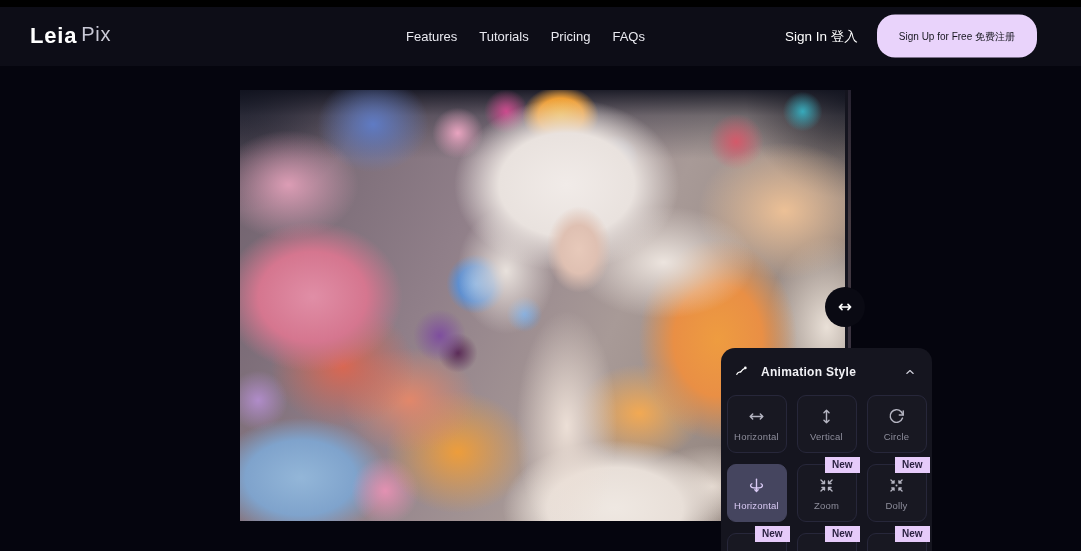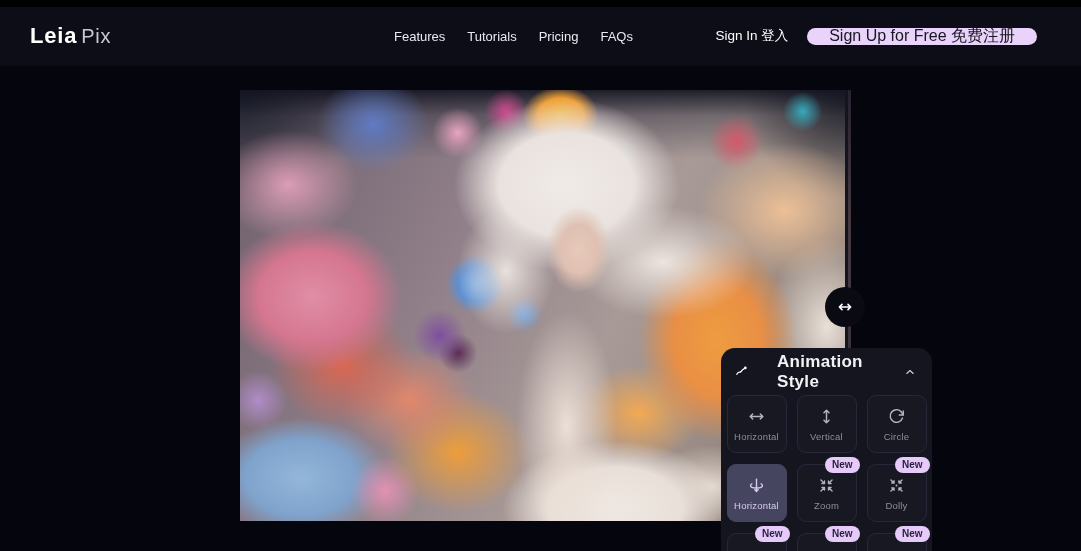--- a/index.html
+++ b/index.html
@@ -11,43 +11,43 @@
   }
 
   
   .topbar {
     position:absolute; top:0; left:0; width:100%; height:66px;
     background:linear-gradient(#000 0 7px, #0d0d17 7px);
     z-index:30;
   }
   .logo {
     position:absolute; left:30px; top:36px; transform:translateY(-50%);
-    display:flex; align-items:center; cursor:pointer;
+    display:flex; align-items:flex-start; cursor:pointer;
   }
   .logo .bold {
     color:#ffffff; font-size:22px; font-weight:800; letter-spacing:.8px;
   }
   .logo .light {
     color:#c9c9d6; font-size:20px; font-weight:300; letter-spacing:.8px; margin-left:4px;
   }
   .nav {
-    position:absolute; left:394px; top:36px; transform:translateY(-50%);
+    position:absolute; left:406px; top:36px; transform:translateY(-50%);
     display:flex; gap:22px;
   }
   .nav a {
     color:#e9e9f0; font-size:13px; font-weight:500; text-decoration:none; cursor:pointer;
   }
   .auth {
     position:absolute; right:44px; top:36px; transform:translateY(-50%);
     display:flex; align-items:center; gap:19px;
   }
   .signin { color:#ffffff; font-size:13.5px; font-weight:500; cursor:pointer; white-space:nowrap; }
   .signup {
-    height:17px; padding:0 22px; border:none; border-radius:18px;
-    background:#e9d3fb; color:#17171f; font-size:16px; font-weight:500;
+    height:43px; padding:0 22px; border:none; border-radius:18px;
+    background:#e9d3fb; color:#17171f; font-size:10px; font-weight:500;
     font-family:inherit; display:flex; align-items:center; cursor:pointer; white-space:nowrap;
   }
 
   
   .hero {
     position:absolute; left:240px; top:90px; width:611px; height:431px; z-index:5;
   }
   .hero-art {
     position:absolute; left:0; top:0; width:605px; height:431px;
     background-color:#8b7d85;
@@ -105,21 +105,21 @@
   
   .panel {
     position:absolute; left:721px; top:348px; width:211px; height:245px;
     background:#15151f; border-radius:14px 14px 0 0; z-index:20;
     padding:0 5px;
   }
   .panel-header {
     height:47px; display:flex; align-items:center; padding:0 8px; color:#e9e9f0;
   }
   .panel-title {
-    margin-left:26px; font-size:17px; font-weight:600; letter-spacing:.3px; color:#f2f2f6;
+    margin-left:10px; font-size:12px; font-weight:600; letter-spacing:.3px; color:#f2f2f6;
   }
   .panel-collapse {
     margin-left:auto; color:#cfcfda; display:flex; align-items:center;
     background:none; border:none; cursor:pointer; padding:2px;
   }
   .tiles {
     display:grid; grid-template-columns:repeat(3,60px); column-gap:10px; row-gap:11px;
     justify-content:center;
   }
   .tile {
@@ -127,21 +127,21 @@
     border:1px solid #27273a; background:rgba(255,255,255,0.015);
     display:flex; flex-direction:column; align-items:center; justify-content:center;
     gap:5px; color:#b5b5c2; cursor:pointer;
   }
   .tile .t-label { font-size:9.5px; color:#8e8e9c; letter-spacing:.2px; }
   .tile.selected { background:#45455f; border-color:#45455f; color:#dacbf5; }
   .tile.selected .t-label { color:#dacbf5; }
   .badge {
     position:absolute; top:-8px; right:-4px;
     background:#e6cbfa; color:#281f3e;
-    font-size:10px; font-weight:700; padding:2px 7px; border-radius:8px; line-height:12px;
+    font-size:10px; font-weight:700; padding:2px 7px; border-radius:0; line-height:12px;
   }
   .t-icon { display:flex; }
   svg { display:block; }
 </style>
 </head>
 <body>
 
 <div class="page">
 
   <header class="topbar">

